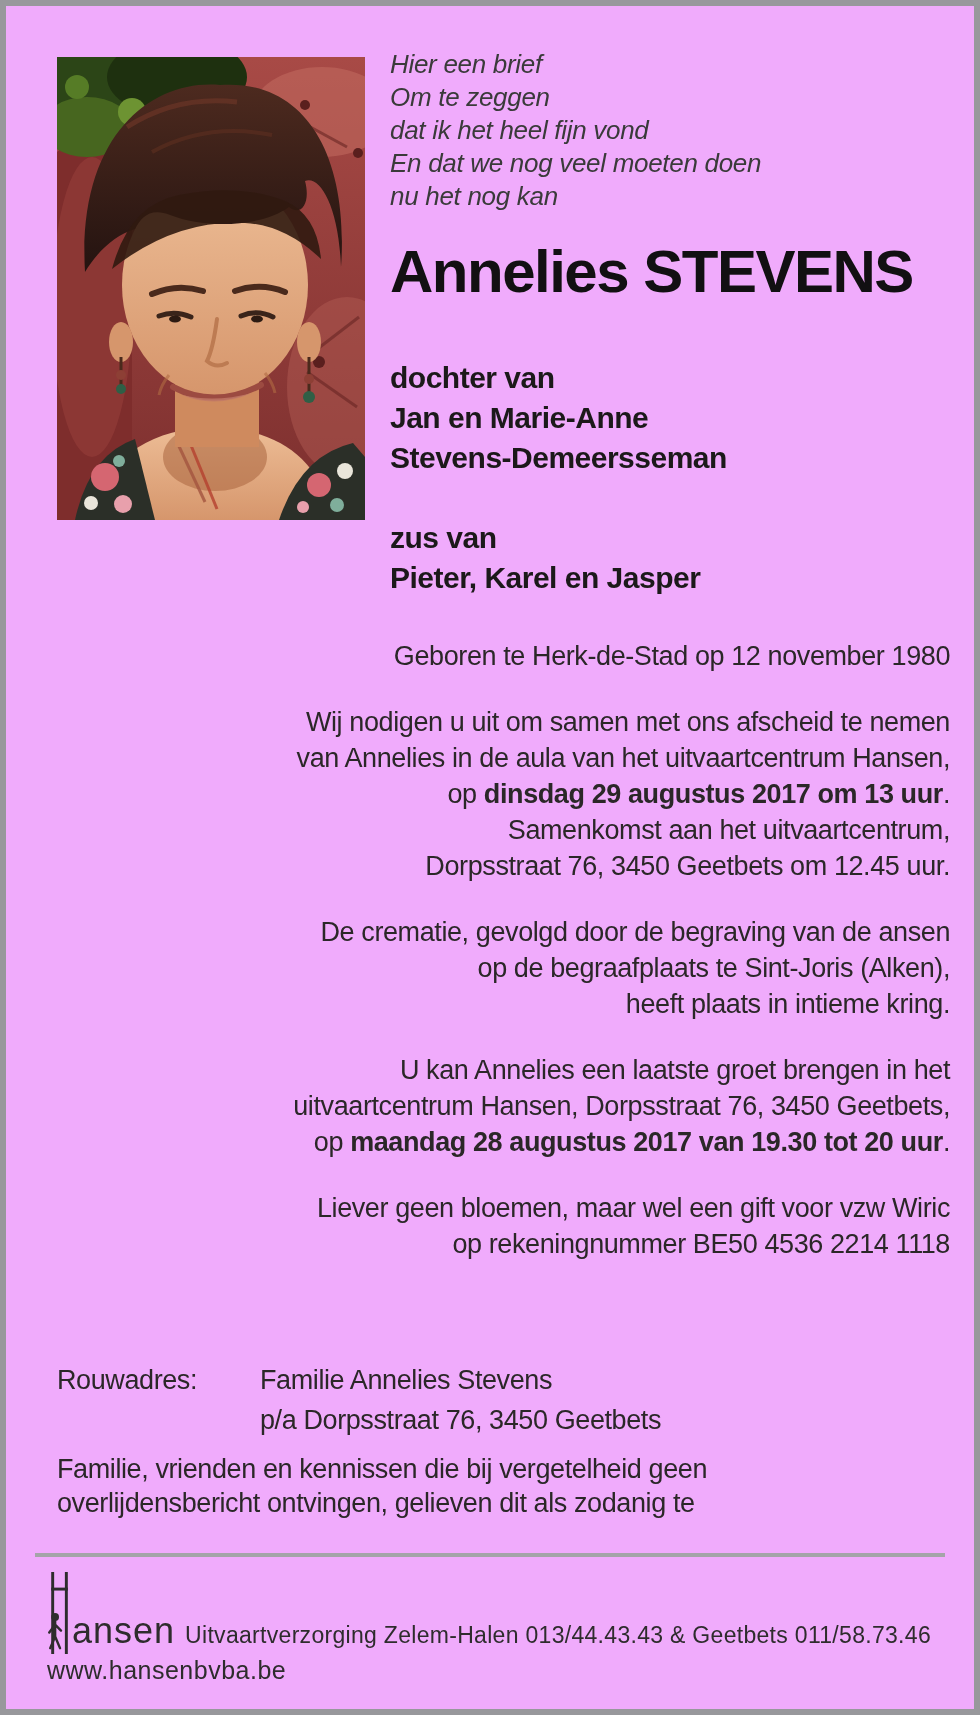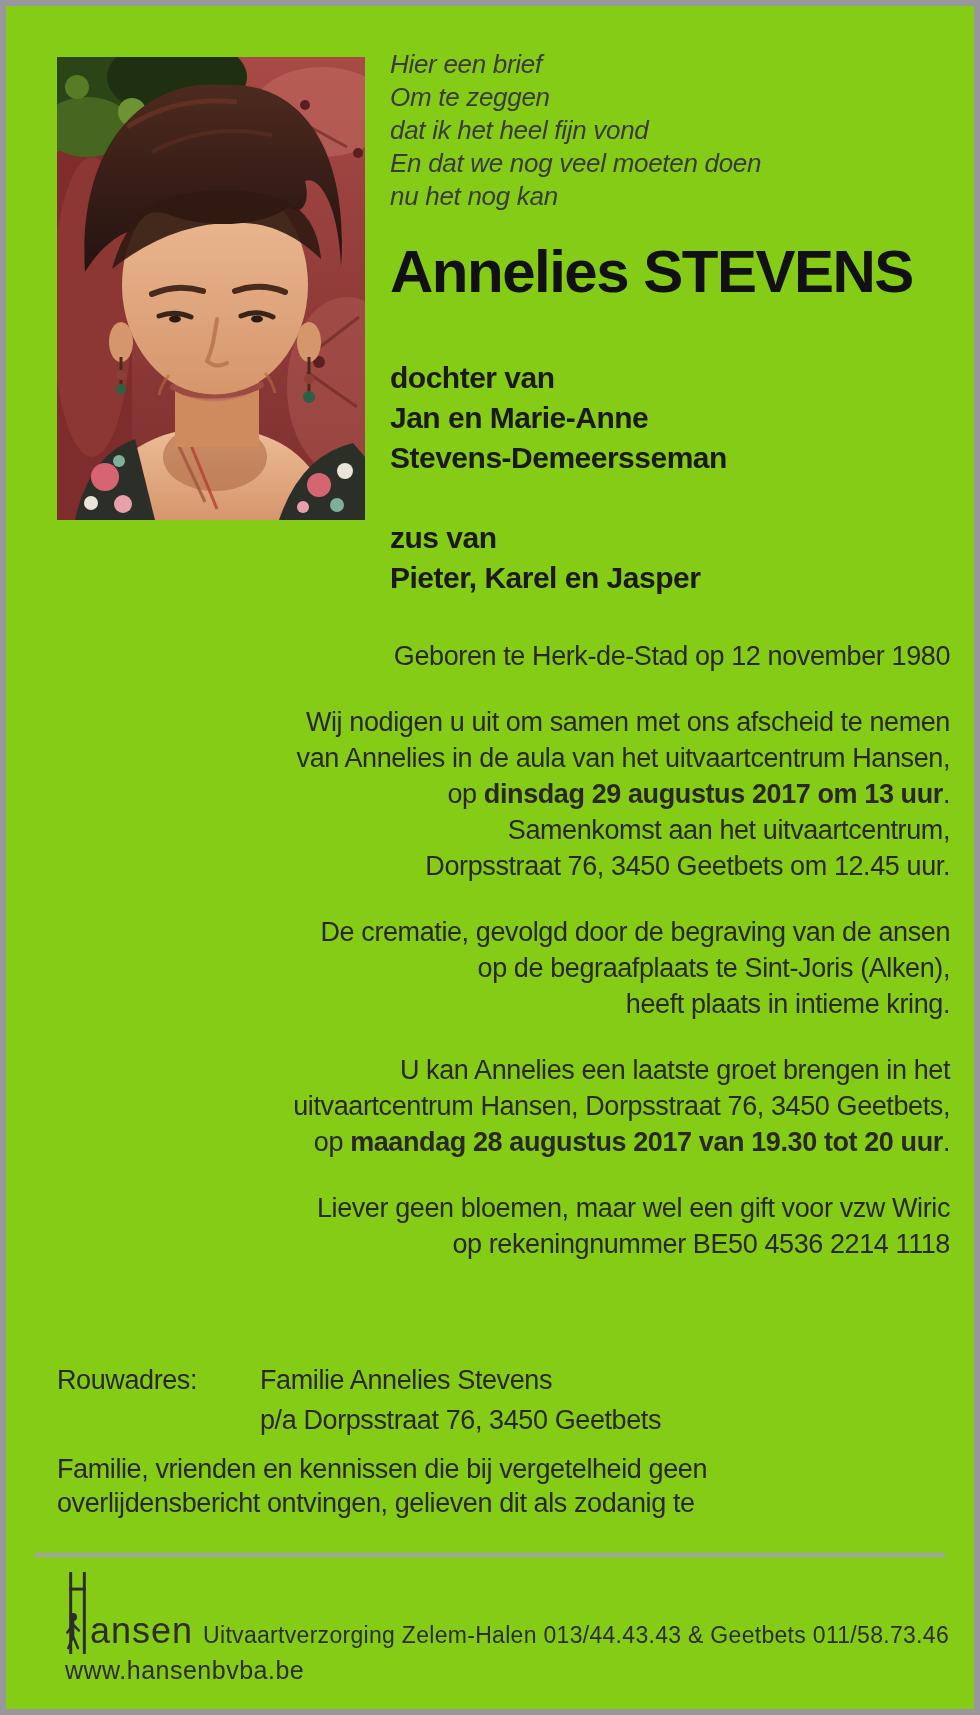--- a/index.html
+++ b/index.html
@@ -7,21 +7,21 @@
     width: 980px; height: 1715px;
     background: #ffffff;
     font-family: "Liberation Sans", sans-serif;
     color: #2b2728;
     position: relative;
   }
   .page {
     position: absolute; inset: 0;
     border: 6px solid #98989c;
     box-sizing: border-box;
-    background: #84cc16;
+    background: #f0abfc;
     overflow: hidden;
   }
   
   .photo {
     position: absolute; left: 51px; top: 51px;
     width: 308px; height: 463px;
     overflow: hidden;
   }
   .photo svg { display: block; width: 100%; height: 100%; }
 
@@ -76,21 +76,21 @@
     position: absolute; left: 51px; top: 1446px;
     font-size: 27px; line-height: 34px;
     letter-spacing: -0.4px;
   }
 
   
   .rule {
     position: absolute; left: 29px; right: 29px; top: 1547px;
     height: 4px; background: #a4a4a8;
   }
-  .footer { position: absolute; left: 59px; right: 51px; top: 1562px; color: #2e2c2d; }
+  .footer { position: absolute; left: 41px; right: 51px; top: 1562px; color: #2e2c2d; }
   .logo-icon { position: absolute; left: 0; top: 4px; width: 26px; height: 82px; }
   .brand-line { padding-left: 25px; padding-top: 42px; white-space: nowrap; }
   .brand-rest { font-size: 36px; letter-spacing: 1px; }
   .footer-contact { font-size: 23px; letter-spacing: 0.3px; margin-left: 10px; }
   .footer-url { font-size: 25px; letter-spacing: 0.5px; margin-top: 4px; }
 </style>
 </head>
 <body>
 
 <div class="page">

